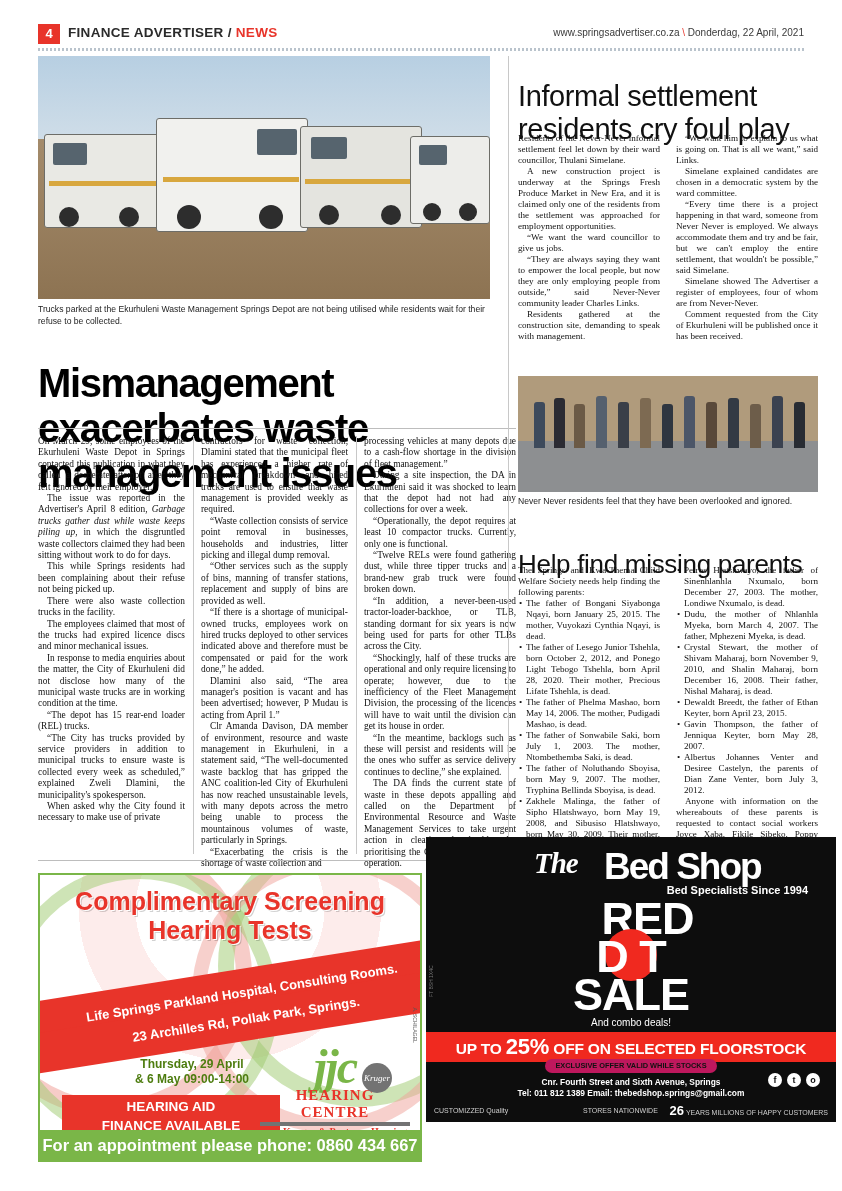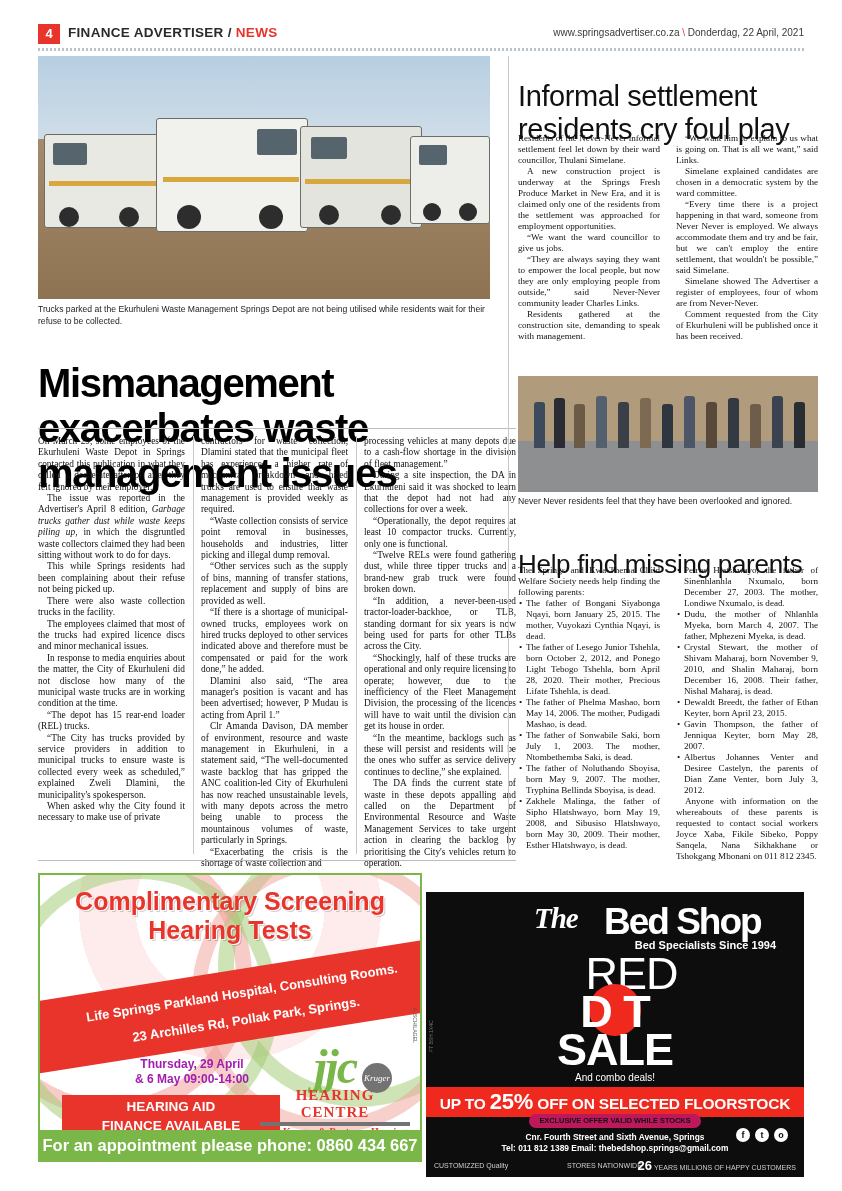--- a/index.html
+++ b/index.html
@@ -142,21 +142,21 @@
   }
   .al-bantxt{
     position:absolute;left:18px;top:104px;width:372px;
     font-family:"Liberation Sans",sans-serif;font-weight:bold;color:#fff;
     font-size:13px;line-height:27px;transform:rotate(-9deg);text-align:center;
   }
   .al-greenblock{position:absolute;left:116px;top:108px;width:58px;height:30px;background:#1f6b2e;}
   .al-when{
     position:absolute;left:62px;top:182px;width:180px;text-align:center;
     font-family:"Liberation Sans",sans-serif;font-weight:bold;font-size:12px;
-    line-height:15px;color:#a21caf;
+    line-height:15px;color:#4d7c0f;
   }
   .al-finance{
     position:absolute;left:22px;top:220px;width:218px;height:40px;background:#e8342a;
     color:#fff;font-family:"Liberation Sans",sans-serif;font-weight:bold;font-size:13.5px;
     line-height:19px;text-align:center;padding-top:2px;box-sizing:border-box;
   }
   .al-logo{position:absolute;right:10px;top:170px;width:150px;text-align:center;}
   .al-logo-mark{
     font-family:"Liberation Serif",serif;font-style:italic;font-weight:bold;
     font-size:48px;line-height:44px;color:#7ab648;letter-spacing:-2px;
@@ -179,40 +179,40 @@
     color:#fff;font-family:"Liberation Sans",sans-serif;font-weight:bold;font-size:16.5px;
     line-height:30px;text-align:center;
   }
   .al-vert{
     position:absolute;right:2px;top:168px;font-size:5.2px;color:#555;
     font-family:"Liberation Sans",sans-serif;
     transform:rotate(90deg);transform-origin:right top;white-space:nowrap;
   }
 
   .ad-right{
-    position:absolute;left:426px;top:892px;width:378px;height:285px;
-    background:#0d0d0d;overflow:hidden;
+    position:absolute;left:426px;top:837px;width:378px;height:285px;
+    background:#0d0d0d;overflow:hidden;padding-left:32px;
   }
   .ar-the{
     position:absolute;left:108px;top:10px;
     font-family:"Liberation Serif",serif;font-style:italic;font-weight:bold;
     font-size:29px;color:#fff;letter-spacing:-1px;
   }
   .ar-bedshop{
     position:absolute;left:178px;top:10px;
     font-family:"Liberation Sans",sans-serif;font-weight:bold;font-size:37px;
     color:#fff;letter-spacing:-2px;line-height:40px;
   }
   .ar-spec{
     position:absolute;right:28px;top:47px;
     font-family:"Liberation Sans",sans-serif;font-weight:bold;font-size:11px;color:#fff;
   }
   .ar-red{
     position:absolute;left:0;right:0;top:62px;text-align:center;
-    font-family:"Liberation Sans",sans-serif;font-weight:normal;font-size:45px;
+    font-family:"Liberation Sans",sans-serif;font-weight:bold;font-size:45px;
     line-height:40px;color:#fff;letter-spacing:-1px;margin-left:33px;
   }
   .ar-dotline{
     position:absolute;left:0;right:0;top:100px;text-align:center;
     font-family:"Liberation Sans",sans-serif;font-weight:bold;font-size:45px;
     line-height:40px;color:#fff;letter-spacing:-1px;
   }
   .ar-saleline{
     position:absolute;left:0;right:0;top:138px;text-align:center;
     font-family:"Liberation Sans",sans-serif;font-weight:bold;font-size:45px;

